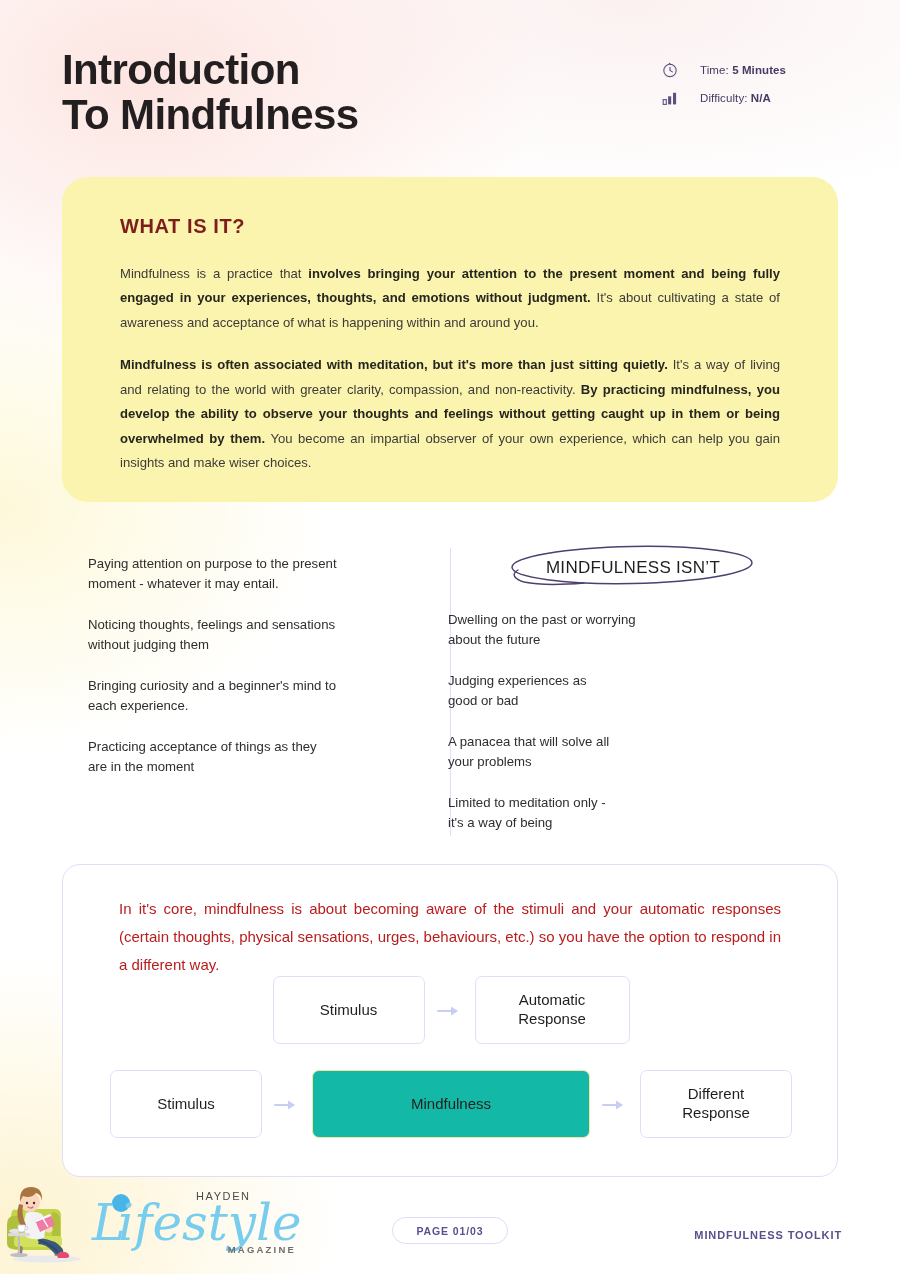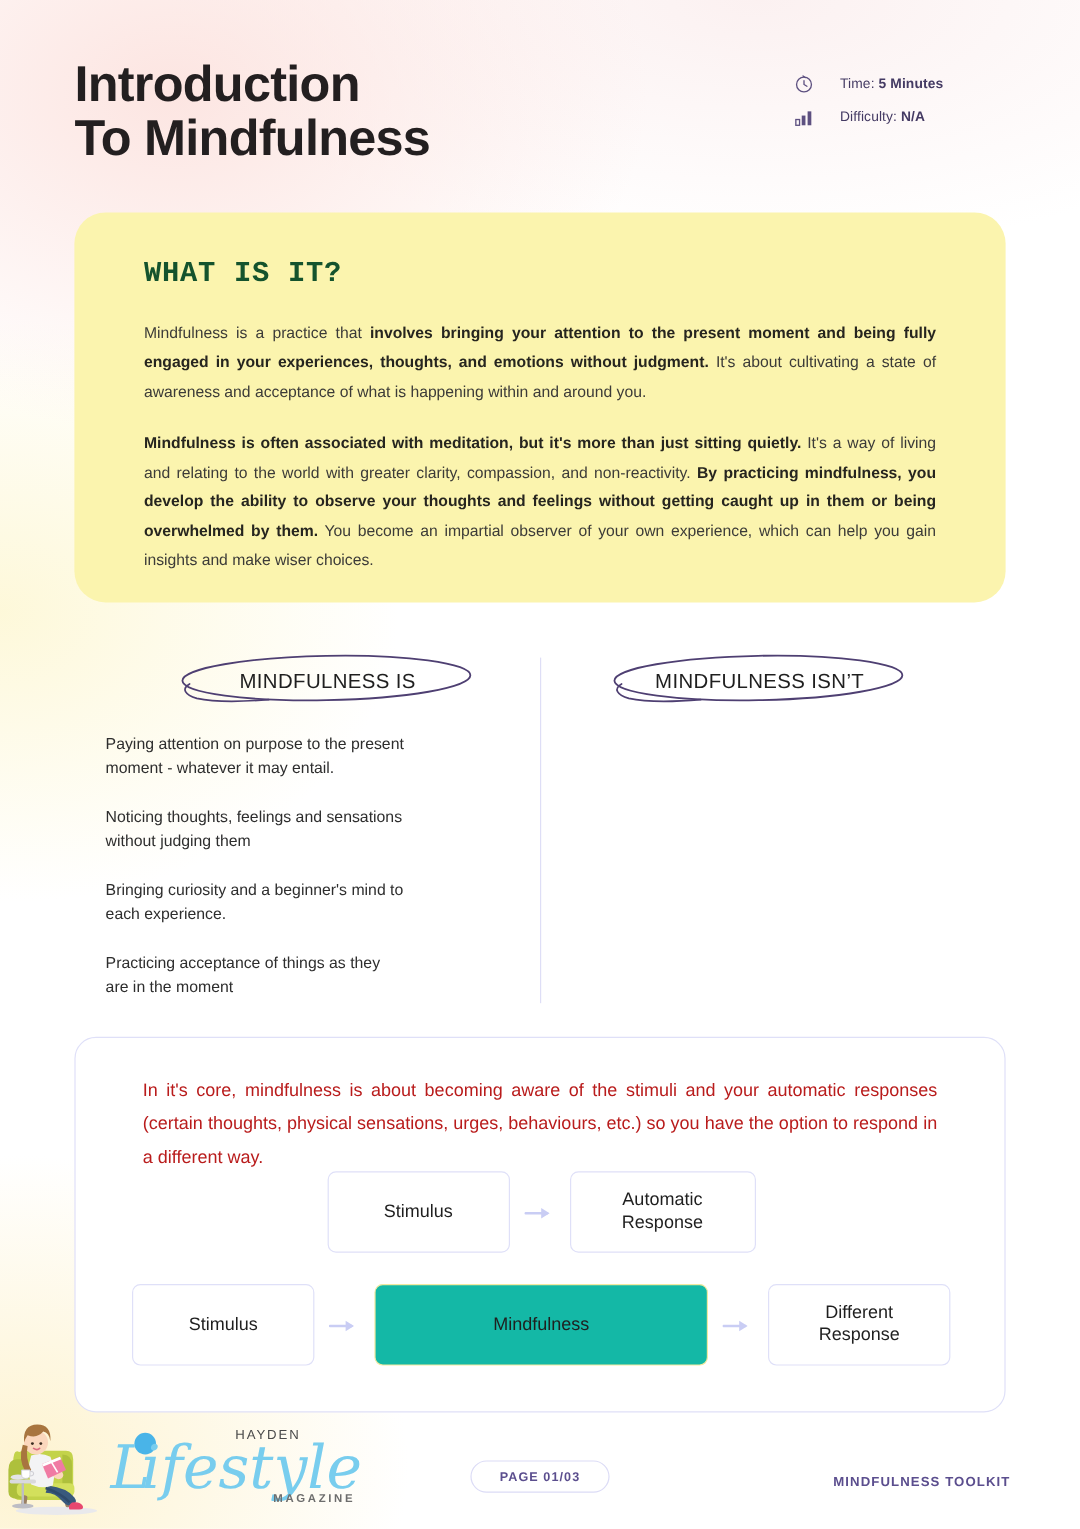--- a/index.html
+++ b/index.html
@@ -64,26 +64,25 @@
   .yellow-card {
     position: absolute;
     left: 62px; top: 177px;
     width: 776px;
     height: 325px;
     background: #FBF4AE;
     border-radius: 26px;
     padding: 38px 58px 0 58px;
   }
   .card-h {
-    font-size: 24px;
+    font-size: 20px;
     font-weight: 700;
     letter-spacing: 0.6px;
-    color: #14532d;
+    color: #7f1d1d;
     margin-bottom: 24px;
-    font-family: Liberation Mono, monospace;
   }
   .card-p {
     font-size: 13.1px;
     line-height: 1.87;
     color: #3c3b38;
     text-align: justify;
     margin-bottom: 18px;
   }
   .card-p b { font-weight: 700; color: #26251f; }
 
@@ -290,47 +289,50 @@
 
     <div class="card-p">
       <b>Mindfulness is often associated with meditation, but it's more than just sitting quietly.</b><span> It's a way of living and relating to the world with greater clarity, compassion, and non-reactivity. </span><b>By practicing mindfulness, you develop the ability to observe your thoughts and feelings without getting caught up in them or being overwhelmed by them.</b><span> You become an impartial observer of your own experience, which can help you gain insights and make wiser choices.</span>
     </div>
   </div>
 
   <div class="compare">
     <div class="divider"></div>
 
     <div class="col col-left">
-      <div class="circle-head">
-        <svg width="250" height="50" viewBox="0 0 250 50">
-          <ellipse cx="124" cy="22" rx="120" ry="18.5" fill="none" stroke="#4e3f72" stroke-width="1.5" transform="rotate(-1.1 124 22)"></ellipse>
-          <path d="M10 27 C 3 31, 6 36, 16 39 C 30 42, 52 42, 76 40" fill="none" stroke="#4e3f72" stroke-width="1.4" stroke-linecap="round"></path>
-        </svg>
-        <span class="ct">MINDFULNESS IS</span>
-      </div>
       <div class="items">
         <div class="item">Paying attention on purpose to the present
 moment - whatever it may entail.</div>
         <div class="item">Noticing thoughts, feelings and sensations
 without judging them</div>
         <div class="item">Bringing curiosity and a beginner's mind to
 each experience.</div>
         <div class="item">Practicing acceptance of things as they
 are in the moment</div>
       </div>
     </div>
 
     <div class="col col-right">
       <div class="circle-head">
         <svg width="250" height="50" viewBox="0 0 250 50">
           <ellipse cx="124" cy="22" rx="120" ry="18.5" fill="none" stroke="#4e3f72" stroke-width="1.5" transform="rotate(-1.1 124 22)"></ellipse>
           <path d="M10 27 C 3 31, 6 36, 16 39 C 30 42, 52 42, 76 40" fill="none" stroke="#4e3f72" stroke-width="1.4" stroke-linecap="round"></path>
         </svg>
         <span class="ct">MINDFULNESS ISN’T</span>
       </div>
+      <div class="items">
+        <div class="item">Dwelling on the past or worrying
+about the future</div>
+        <div class="item">Judging experiences as
+good or bad</div>
+        <div class="item">A panacea that will solve all
+your problems</div>
+        <div class="item">Limited to meditation only -
+it's a way of being</div>
+      </div>
     </div>
   </div>
 
   <div class="panel">
     <div class="panel-p">In it's core, mindfulness is about becoming aware of the stimuli and your automatic responses (certain thoughts, physical sensations, urges, behaviours, etc.) so you have the option to respond in a different way.</div>
 
     <div class="flow flow-1">
       <div class="node n-stim1">Stimulus</div>
       <div class="arrow">
         <svg width="26" height="12" viewBox="0 0 26 12">

